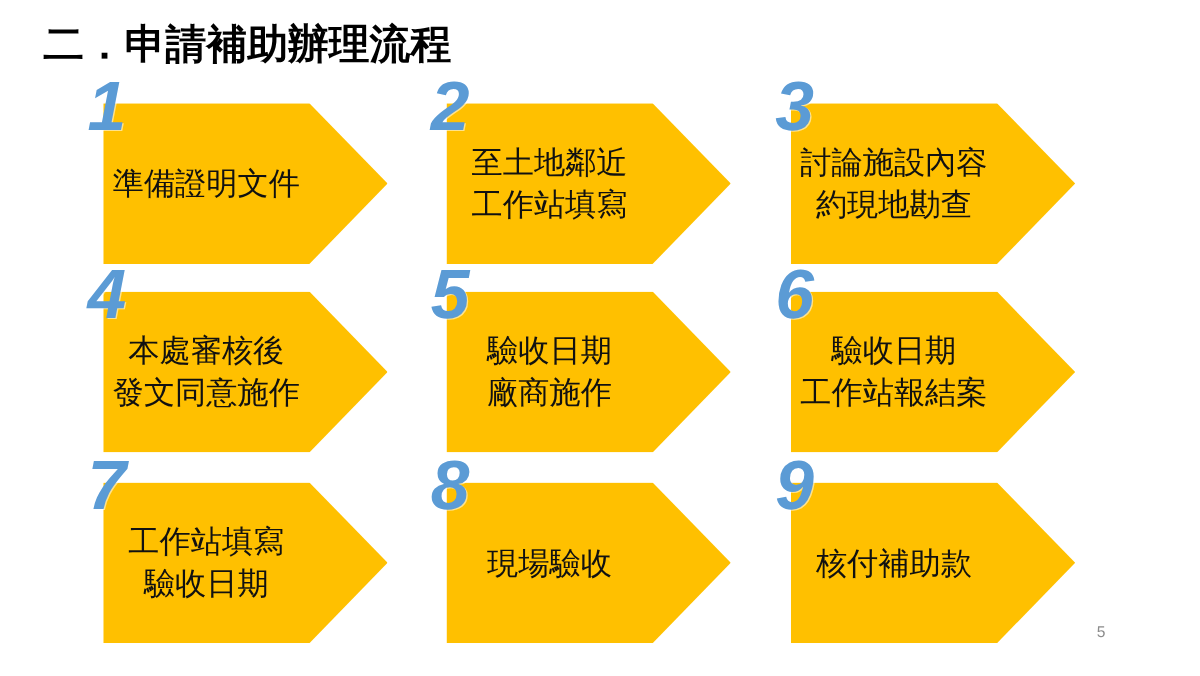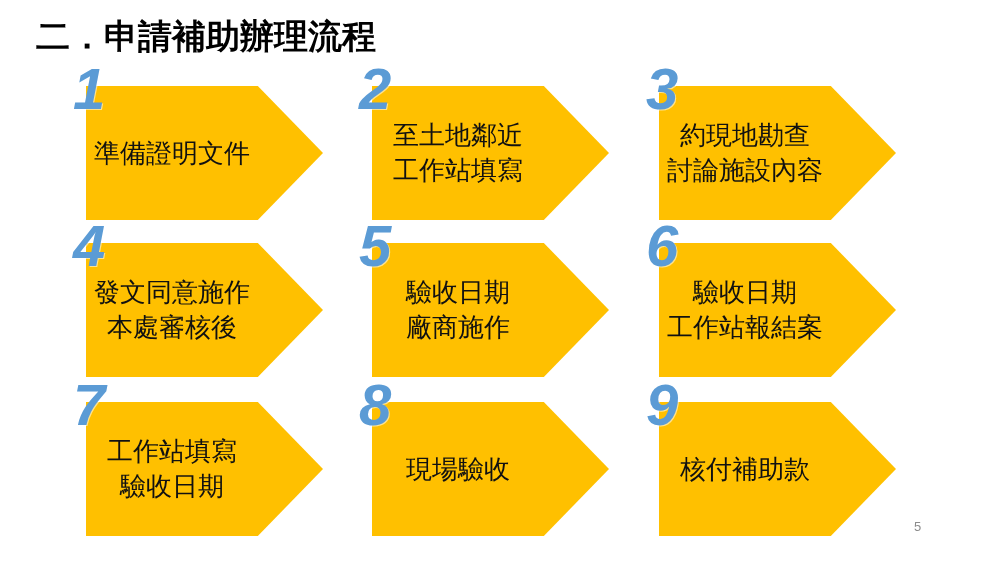--- a/index.html
+++ b/index.html
@@ -112,32 +112,32 @@
         <div>至土地鄰近</div>
         <div>工作站填寫</div>
       </div>
     </div>
     <div class="num">2</div>
   </div>
 
   <div class="cell r1 c3">
     <div class="arrow">
       <div class="label">
+        <div>討論施設內容</div>
         <div>約現地勘查</div>
-        <div>討論施設內容</div>
       </div>
     </div>
     <div class="num">3</div>
   </div>
 
   <div class="cell r2 c1">
     <div class="arrow">
       <div class="label">
+        <div>本處審核後</div>
         <div>發文同意施作</div>
-        <div>本處審核後</div>
       </div>
     </div>
     <div class="num">4</div>
   </div>
 
   <div class="cell r2 c2">
     <div class="arrow">
       <div class="label">
         <div>驗收日期</div>
         <div>廠商施作</div>

